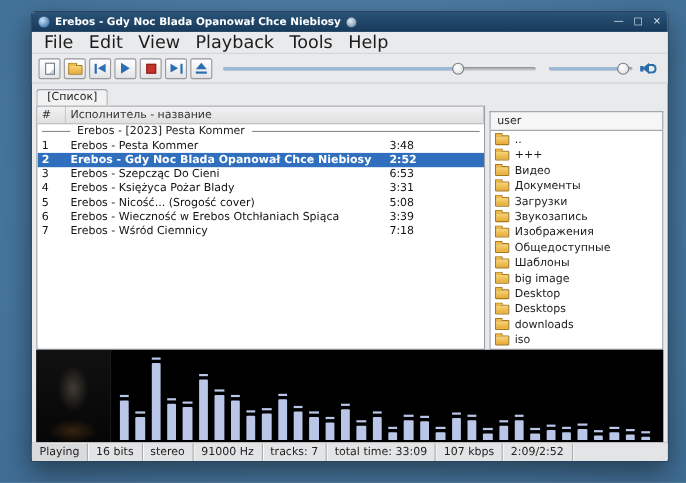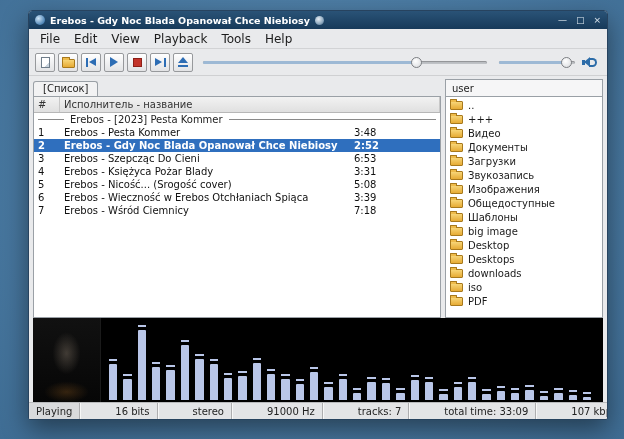--- a/index.html
+++ b/index.html
@@ -24,21 +24,21 @@
     background: radial-gradient(circle at 35% 35%, #cfe4f5, #4d84b5 70%, #274e73);
     margin-right: 5px; flex: 0 0 10px; }
   .title { font-size: 9.5px; font-weight: bold; white-space: nowrap; }
   .title-badge { width: 9px; height: 9px; border-radius: 50%; margin-left: 5px;
     background: radial-gradient(circle at 40% 35%, #e8eef4, #8aa6bd 60%, #3c5c7a); }
   .win-controls { margin-left: auto; display: flex; gap: 9px; align-items: center; }
   .wc { font-size: 9px; color: #dce6ee; line-height: 1; cursor: default; }
   
   .menubar { height: 20px; flex: 0 0 20px; display: flex; align-items: center;
     background: #e9eaec; border-bottom: 1px solid #d2d3d5; padding: 0 4px; }
-  .menu-item { font-size: 12px; color: #1c1c1c; padding: 2px 7px; }
+  .menu-item { font-size: 16px; color: #1c1c1c; padding: 2px 7px; }
   
   .toolbar { height: 27px; flex: 0 0 27px; display: flex; align-items: center;
     background: #e9eaec; border-bottom: 1px solid #cfd0d2; padding: 0 8px 0 6px; }
   .tb-buttons { display: flex; gap: 3px; align-items: center; }
   .tb-btn { width: 20px; height: 19px; border: 1px solid #97999c; border-radius: 2px;
     background: linear-gradient(#ffffff, #e2e3e5); display: flex; align-items: center;
     justify-content: center; padding: 0; position: relative; }
   .icon { display: inline-block; position: relative; }
   .add-file-icon { width: 9px; height: 11px; background: linear-gradient(135deg, #ffffff 70%, #c9d4de 70%);
     border: 1px solid #6f7d8a; }
@@ -94,41 +94,41 @@
   .pl-row { display: flex; height: 13px; align-items: center; font-size: 10px; color: #111; }
   .pl-row .cell { padding: 0 4px; white-space: nowrap; overflow: hidden; }
   .pl-row.sel { background: #2f6fbe; color: #fff; font-weight: bold; }
   .pl-group { display: flex; height: 13px; align-items: center; font-size: 10px; color: #222; padding: 0 4px; }
   .gline { border-top: 1px solid #8a8a8a; height: 0; }
   .gline.lead { flex: 0 0 26px; margin-right: 6px; }
   .gline.tail { flex: 1 1 auto; margin-left: 6px; }
   
   .right { flex: 0 0 158px; display: flex; flex-direction: column; }
   .fb-head { height: 17px; flex: 0 0 17px; background: #f6f6f7; border: 1px solid #9aa0a6;
-    border-bottom: none; font-size: 10px; color: #222; display: flex; align-items: center; padding: 0 6px; }
+    border-bottom: none; font-size: 10px; color: #222; display: flex; align-items: center; padding: 0 6px; margin-top: 22px; }
   .fb-list { flex: 1 1 auto; background: #ffffff; border: 1px solid #9aa0a6; overflow: hidden; padding-top: 1px; }
   .fb-item { display: flex; align-items: center; height: 14px; font-size: 10px; color: #1a1a1a; padding: 0 4px; }
   .folder { width: 13px; height: 9px; background: linear-gradient(#f7d577, #e6ab35);
     border: 1px solid #a8791c; border-radius: 1px; position: relative; margin-right: 5px; flex: 0 0 13px; }
   .folder::before { content: ''; position: absolute; top: -3px; left: -1px; width: 5px; height: 2px;
     background: #eebb4a; border: 1px solid #a8791c; border-bottom: none; border-radius: 1px 1px 0 0; }
   
   .vis { flex: 0 0 84px; height: 84px; margin: 0 4px; background: #000; display: flex; overflow: hidden; }
   .art { flex: 0 0 68px; height: 100%;
     background:
       radial-gradient(ellipse 20px 30px at 50% 42%, rgba(150,135,118,.38), rgba(0,0,0,0) 70%),
       radial-gradient(ellipse 30px 14px at 50% 88%, rgba(190,120,40,.25), rgba(0,0,0,0) 75%),
       linear-gradient(#111, #060606); border-right: 1px solid #1a1a1a; }
   .spectrum { flex: 1 1 auto; display: flex; align-items: flex-end; gap: 6px; padding: 8px 12px 2px 8px; }
   .bar { flex: 1 1 auto; position: relative; border-radius: 1px 1px 0 0; min-height: 1px; }
   .bar::after { content: ''; position: absolute; left: 0; right: 0; top: -5px; height: 2px; background: inherit; }
   
   .statusbar { flex: 0 0 17px; height: 17px; display: flex; align-items: stretch;
     background: #e3e4e6; border-top: 1px solid #b9babc; font-size: 10px; color: #222;
-    border-radius: 0 0 2px 2px; overflow: hidden; gap: 28px; }
+    border-radius: 0 0 2px 2px; overflow: hidden; }
   .seg { display: flex; align-items: center; padding: 0 7px; border-right: 1px solid #adadaf;
     box-shadow: 1px 0 0 #f7f7f7; white-space: nowrap; }
   .seg:first-child { background: #d9dadc; }
 </style>
 </head>
 <body>
 
 <div class="desktop">
   <div class="window">
 

